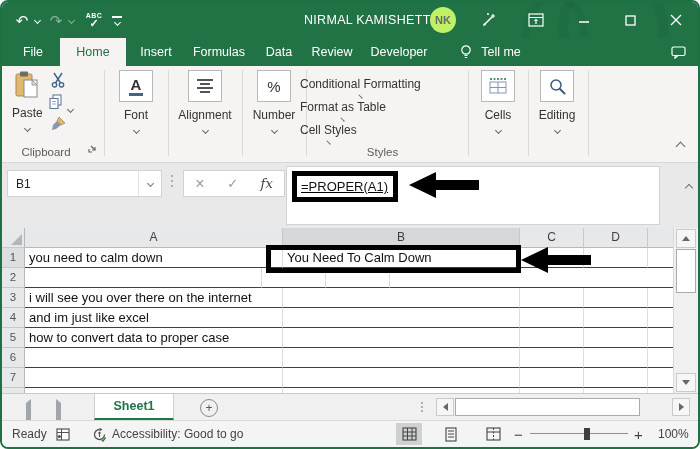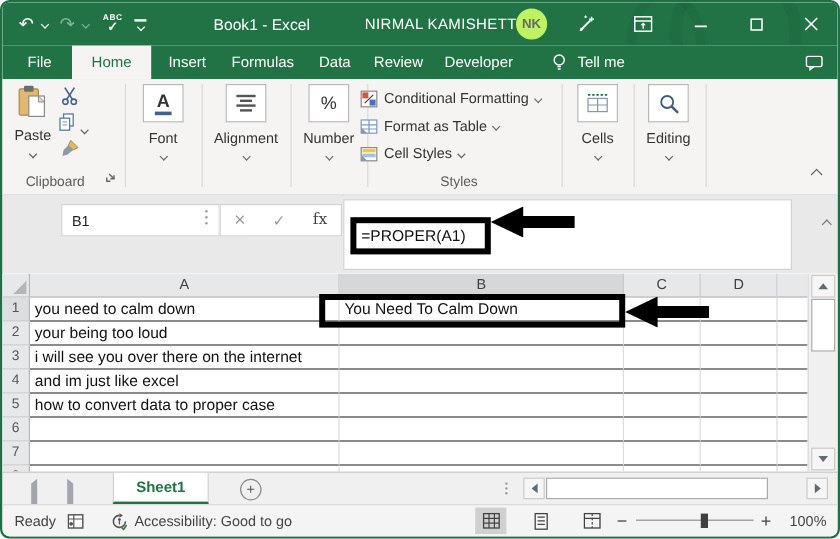--- a/index.html
+++ b/index.html
@@ -32,37 +32,37 @@
   .rsep{position:absolute;top:4px;height:86px;width:1px;background:#d9d9d7;}
   .grouplabel{position:absolute;bottom:4px;font-size:11.5px;color:#5c5c5c;text-align:center;}
   .bigbtn{position:absolute;top:4px;display:flex;flex-direction:column;align-items:center;}
   .bigbtn .iconbox{width:32px;height:30px;background:#fff;border:1px solid #b9b9b7;display:flex;align-items:center;justify-content:center;}
   .bigbtn .blabel{font-size:12px;margin-top:6px;color:#333;}
   .bigbtn .bchev{margin-top:6px;color:#666;}
   .font-a{font-size:15px;font-weight:bold;color:#333;line-height:1;display:flex;flex-direction:column;align-items:center;}
   .font-a .ubar{width:14px;height:3px;background:#41628a;margin-top:1px;}
   .alines{display:flex;flex-direction:column;gap:2px;align-items:center;}
   .alines i{display:block;height:2px;background:#555;}
-  .styles-row{position:absolute;left:298px;height:20px;display:flex;align-items:center;gap:5px;font-size:12px;color:#333;}
+  .styles-row{position:absolute;left:298px;height:20px;display:flex;align-items:center;gap:5px;font-size:12px;color:#333;flex-direction:column;}
   
   .fbar{position:absolute;left:0;top:161px;width:696px;height:65px;background:#e9e9e9;}
-  .namebox{position:absolute;left:5px;top:7px;width:155px;height:27px;background:#fff;border:1px solid #d2d2d2;box-sizing:border-box;display:flex;align-items:center;margin-left:44px;}
+  .namebox{position:absolute;left:5px;top:7px;width:155px;height:27px;background:#fff;border:1px solid #d2d2d2;box-sizing:border-box;display:flex;align-items:center;}
   .namebox .nb-text{font-size:12px;color:#222;padding-left:8px;flex:1;}
   .namebox .nb-dd{width:22px;display:flex;align-items:center;justify-content:center;color:#777;border-left:1px solid #e3e3e3;height:100%;}
   .vdots{position:absolute;left:169px;top:12px;display:flex;flex-direction:column;gap:3px;}
   .vdots i{width:2px;height:2px;background:#9a9a9a;border-radius:50%;}
   .fxbox{position:absolute;left:181px;top:7px;width:102px;height:27px;background:#fff;border:1px solid #d2d2d2;box-sizing:border-box;display:flex;align-items:center;justify-content:space-around;}
   .fx-x{color:#9a9a9a;font-size:16px;line-height:1;}
   .fx-chk{color:#9a9a9a;font-size:13px;line-height:1;}
-  .fx-fx{font-family:"DejaVu Serif",serif;font-size:13px;color:#444;}
+  .fx-fx{font-family:"DejaVu Serif",serif;font-style:italic;font-size:13px;color:#444;}
   .finput{position:absolute;left:284px;top:3px;width:374px;height:59px;background:#fff;border:1px solid #d2d2d2;box-sizing:border-box;}
   .fbar .collapse{position:absolute;right:6px;top:14px;color:#777;}
   
   .ann-box{position:absolute;border:5px solid #000;box-sizing:border-box;background:transparent;z-index:30;}
-  .ann-formula{left:290px;top:18px;width:117px;height:31px;display:flex;align-items:center;}
+  .ann-formula{left:290px;top:8px;width:106px;height:31px;display:flex;align-items:center;text-decoration:underline;}
   .ann-formula span{font-size:13px;color:#111;padding-left:4px;white-space:nowrap;}
   .ann-arrow{position:absolute;z-index:31;}
   
   .grid{position:absolute;left:0;top:226px;width:696px;height:165px;background:#fff;overflow:hidden;}
   .grow{display:flex;width:671px;}
   .hrow{height:20px;}
   .drow{height:20px;}
   .gc{box-sizing:border-box;border-right:1px solid #d9dbdd;border-bottom:1px solid #404040;overflow:hidden;white-space:nowrap;}
   .hcell{background:#e7e8ea;border-right:1px solid #c6c8ca;border-bottom:1px solid #b6b8ba;color:#3f3f3f;font-size:12px;text-align:center;line-height:19px;}
   .hcell.sel{background:#d5d7d9;}
@@ -123,21 +123,20 @@
           <span class="abc">ABC</span>
           <span class="chk">✓</span>
         </span>
     </div>
     <div class="tb-item" style="left:106px;width:18px">
       <span class="cust-stack">
           <span class="bar"></span>
           <span class="chev-down chev-sm"></span>
         </span>
     </div>
-    <div class="tb-item title-text" style="left:176px">Book1 - Excel</div>
     <div class="tb-item user-text" style="left:302px">NIRMAL KAMISHETTY</div>
     <div class="avatar">NK</div>
     <div class="tb-item" style="left:474px;width:24px">
       <svg width="18" height="18" viewBox="0 0 18 18">
         <line x1="5" y1="14" x2="13" y2="6" stroke="#fff" stroke-width="1.6"></line>
         <polygon points="4,15 7,14 5,12" fill="#fff"></polygon>
         <line x1="14" y1="3" x2="14" y2="7" stroke="#fff" stroke-width="1.2"></line>
           <line x1="12" y1="5" x2="16" y2="5" stroke="#fff" stroke-width="1.2"></line>
         <line x1="9" y1="2" x2="9" y2="4" stroke="#fff" stroke-width="1"></line>
           <line x1="8" y1="3" x2="10" y2="3" stroke="#fff" stroke-width="1"></line>
@@ -377,21 +376,20 @@
     <div class="grow drow">
       <div class="gc rhdr" style="background:#dcdedf">1</div>
       <div class="gc cA celltext">you need to calm down</div>
       <div class="gc cB celltext">You Need To Calm Down</div>
       <div class="gc cC"></div>
       <div class="gc cD"></div>
       <div class="gc cE"></div>
     </div>
     <div class="grow drow">
       <div class="gc rhdr">2</div>
-      <div class="gc cA celltext">your being too loud</div>
       <div class="gc cB celltext"></div>
       <div class="gc cC"></div>
       <div class="gc cD"></div>
       <div class="gc cE"></div>
     </div>
     <div class="grow drow">
       <div class="gc rhdr">3</div>
       <div class="gc cA celltext">i will see you over there on the internet</div>
       <div class="gc cB celltext"></div>
       <div class="gc cC"></div>

